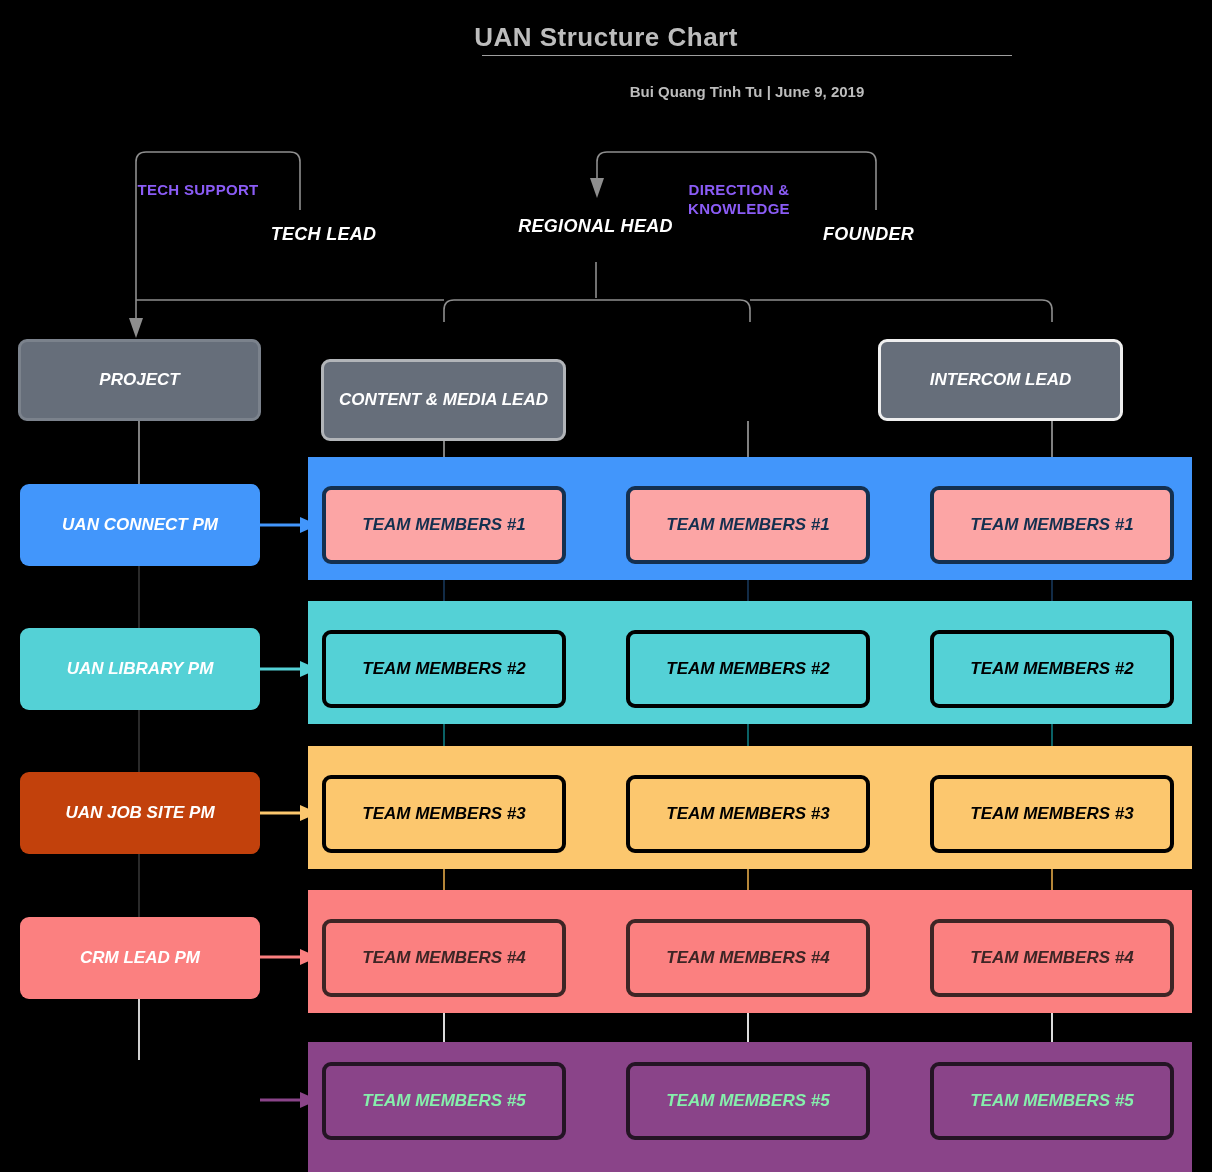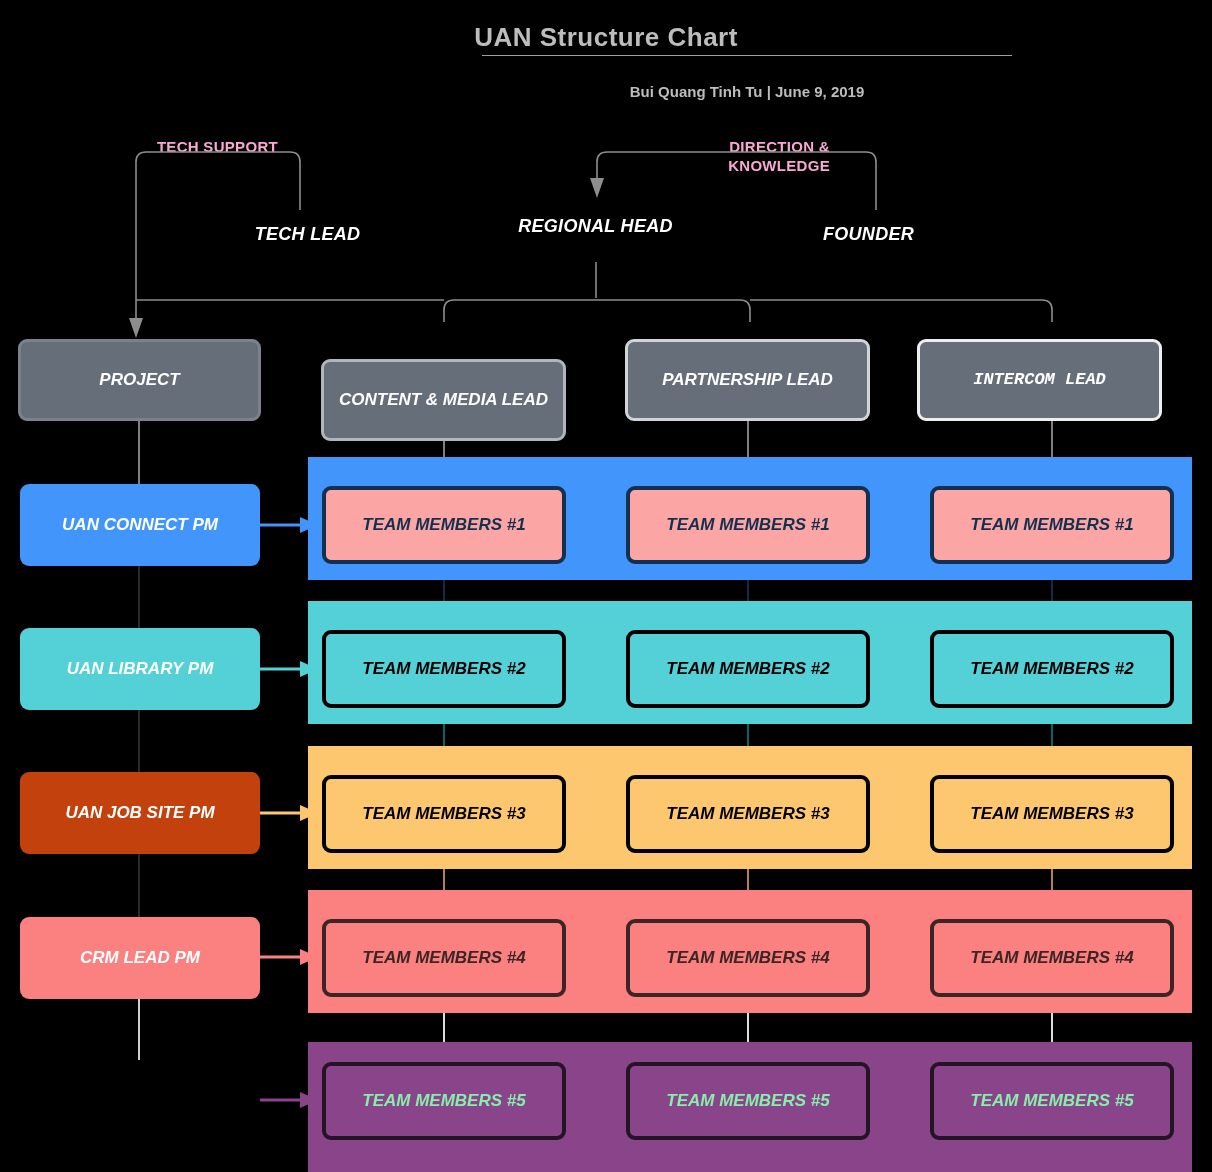--- a/index.html
+++ b/index.html
@@ -22,34 +22,34 @@
     background:#9e9e9e;
   }
   .subtitle {
     position:absolute; left:482px; top:63px; width:530px;
     text-align:center; color:#bdbdbd;
     font-size:15px; font-weight:bold;margin-top:20px;
   }
 
   
   .rel-label {
-    position:absolute; color:#f9a8d4;
+    position:absolute; color:#8b5cf6;
     font-size:15px; font-weight:bold; line-height:19px;
-    text-align:right; letter-spacing:.3px;
+    text-align:center; letter-spacing:.3px;margin-top:43px;
   }
   #rel-tech     { left:118px; top:137px; width:160px; }
   #rel-direction{ left:648px; top:137px; width:182px; }
 
   
   .role-label {
     position:absolute; color:#ffffff;
     font-size:18px; font-weight:bold; font-style:italic;
     text-align:center; letter-spacing:.3px;
   }
-  #role-tech-lead     { left:204px; top:224px; width:207px; }
+  #role-tech-lead     { left:220px; top:224px; width:207px; }
   #role-regional-head { left:492px; top:216px; width:207px; }
   #role-founder       { left:765px; top:224px; width:207px; }
 
   
   #wires { position:absolute; left:0; top:0; width:1212px; height:1172px; }
 
   
   .band { position:absolute; left:308px; width:884px; }
   #band-1 { top:457px; height:123px; background:#4296fb; }
   #band-2 { top:601px; height:123px; background:#54d1d6; }
@@ -67,21 +67,21 @@
 
   
   .lead-box {
     top:339px; height:82px;
     background:#666e7a; color:#ffffff;
     border:3px solid #b9bcc0;
   }
   #lead-project   { left:18px;  width:243px; border-color:#7b828c; }
   #lead-content   { left:321px; width:245px; border-color:#b2b5b9;margin-top:20px; }
   #lead-partner   { left:625px; width:245px; border-color:#d2d4d6; }
-  #lead-intercom  { left:917px; width:245px; border-color:#efefef;font-family:Liberation Mono, monospace; }
+  #lead-intercom  { left:878px; width:245px; border-color:#efefef; }
 
   
   .pm-box {
     left:20px; width:240px; height:82px;
     color:#ffffff; border:none;
   }
   #pm-connect  { top:484px; background:#4296fb; }
   #pm-library  { top:628px; background:#54d1d6; }
   #pm-jobsite  { top:772px; background:#c2410c; }
   #pm-crm      { top:917px; background:#fb8080; }
@@ -191,21 +191,20 @@
   </svg>
 
   <div class="band" id="band-1"></div>
   <div class="band" id="band-2"></div>
   <div class="band" id="band-3"></div>
   <div class="band" id="band-4"></div>
   <div class="band" id="band-5"></div>
 
   <div class="box lead-box" id="lead-project">PROJECT</div>
   <div class="box lead-box" id="lead-content">CONTENT &amp; MEDIA LEAD</div>
-  <div class="box lead-box" id="lead-partner">PARTNERSHIP LEAD</div>
   <div class="box lead-box" id="lead-intercom">INTERCOM LEAD</div>
 
   <div class="box pm-box" id="pm-connect">UAN CONNECT PM</div>
   <div class="box pm-box" id="pm-library">UAN LIBRARY PM</div>
   <div class="box pm-box" id="pm-jobsite">UAN JOB SITE PM</div>
   <div class="box pm-box" id="pm-crm">CRM LEAD PM</div>
 
   <div class="box tm-box tm-r1 tm-col-a">TEAM MEMBERS #1</div>
   <div class="box tm-box tm-r1 tm-col-b">TEAM MEMBERS #1</div>
   <div class="box tm-box tm-r1 tm-col-c">TEAM MEMBERS #1</div>

